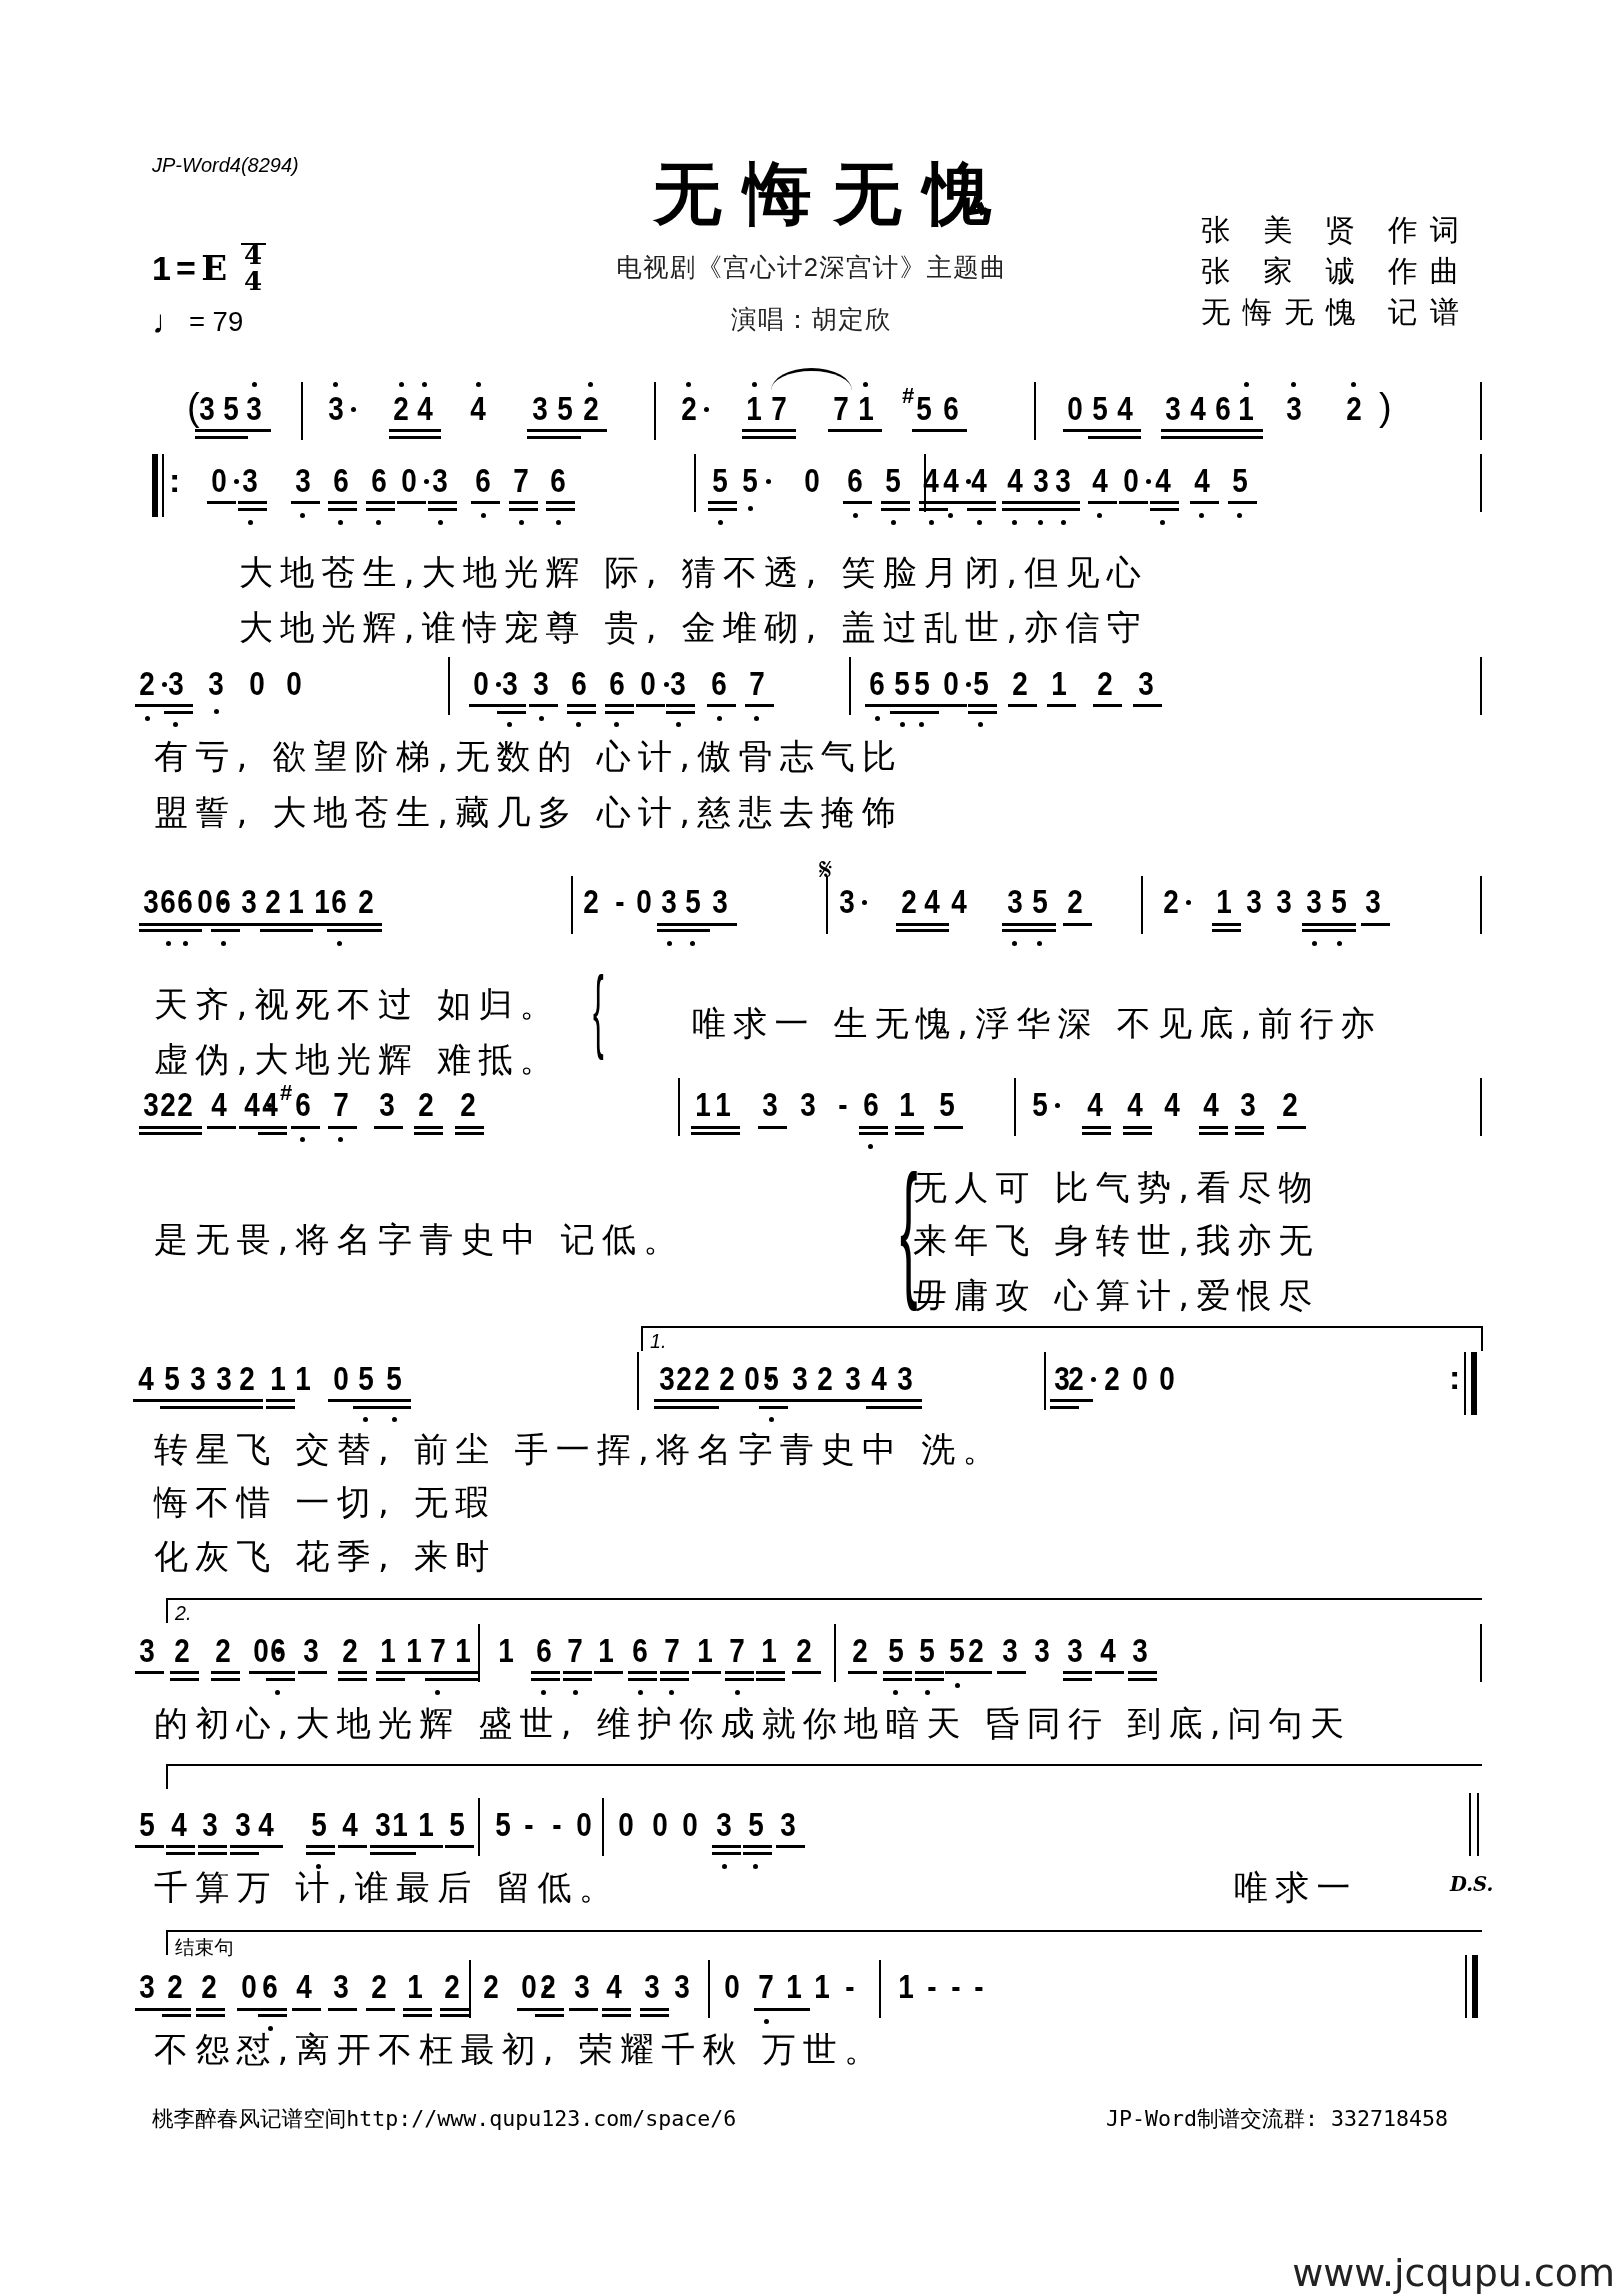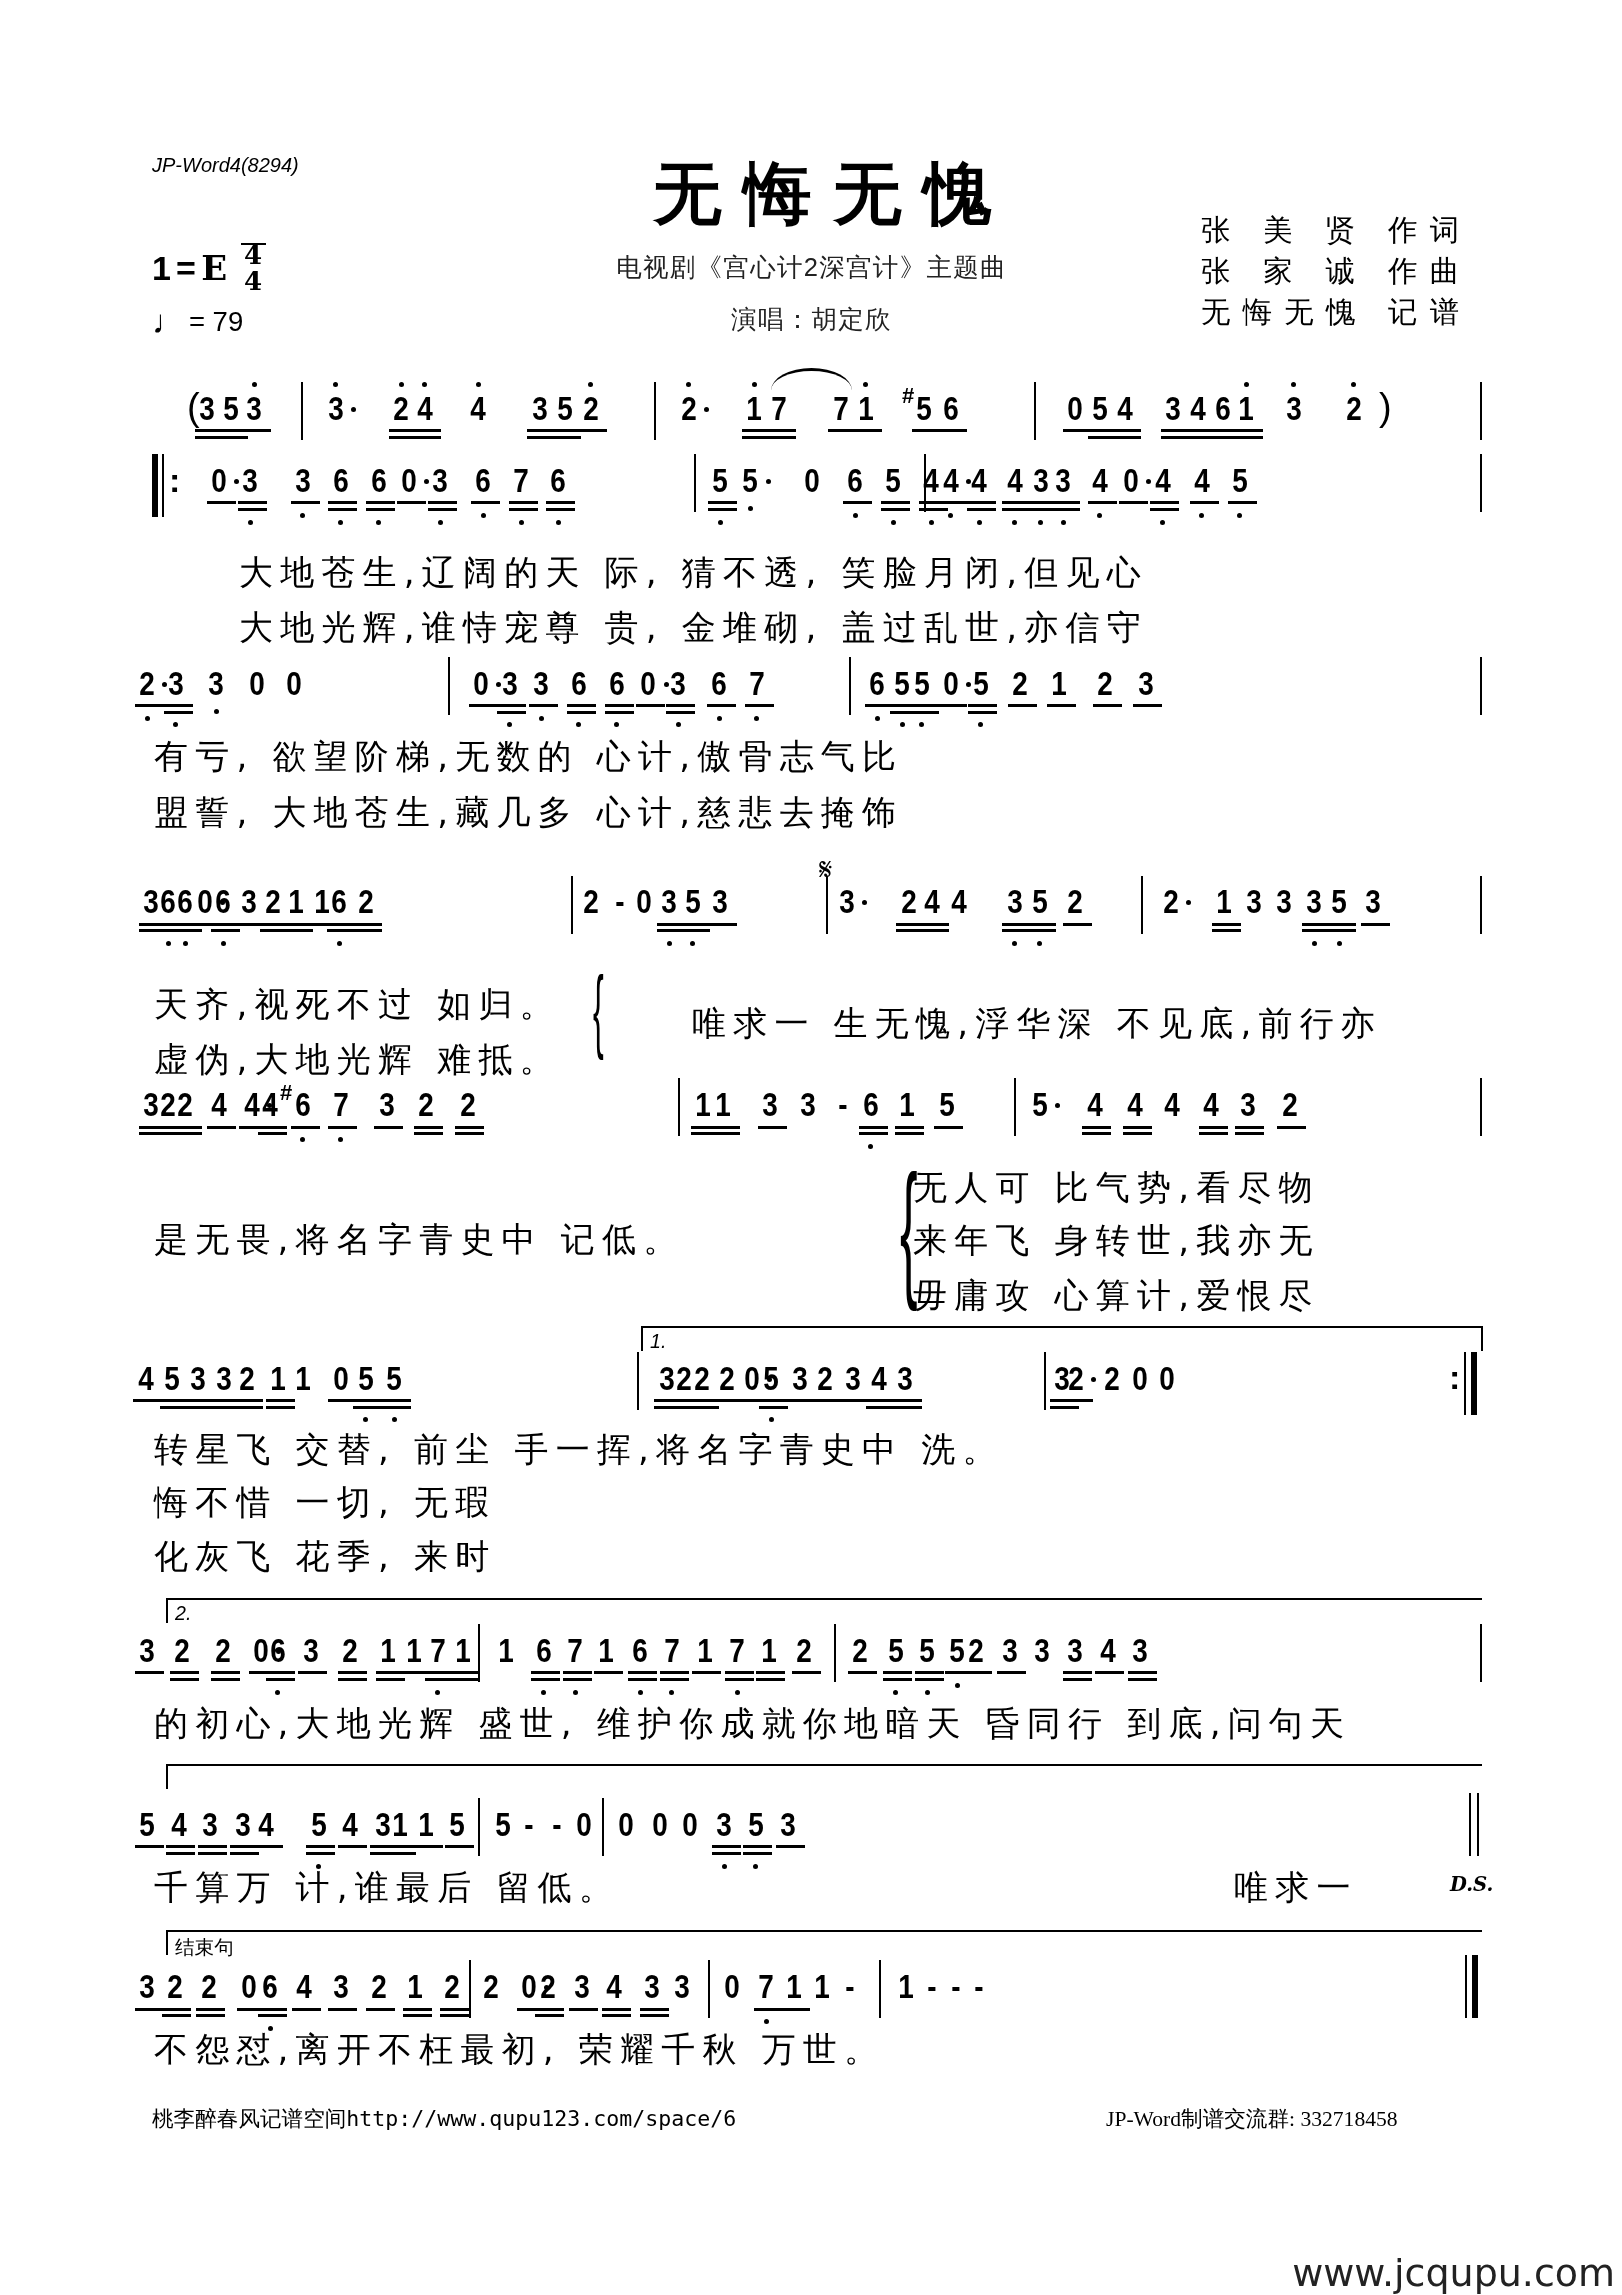--- a/index.html
+++ b/index.html
@@ -249,21 +249,21 @@
     <div class="uline" style="left: 1150px; top: 501px; width: 29px;"></div>
     <div class="uline" style="left: 1150px; top: 508px; width: 29px;"></div>
     <div class="dot-lo" style="left: 1160px; top: 520px;"></div>
     <div class="note-tok" style="left: 1191px; top: 462px;">4</div>
     <div class="uline" style="left: 1190px; top: 501px; width: 29px;"></div>
     <div class="dot-lo" style="left: 1199px; top: 513px;"></div>
     <div class="note-tok" style="left: 1229px; top: 462px;">5</div>
     <div class="uline" style="left: 1228px; top: 501px; width: 29px;"></div>
     <div class="dot-lo" style="left: 1237px; top: 513px;"></div>
     <div class="bar" style="left: 1480px; top: 454px; height: 58px;"></div>
-    <div class="lyric" style="left: 239px; top: 550px;">大地苍生,辽阔的天  际,  猜不透,  笑脸月闭,但见心</div>
+    <div class="lyric" style="left: 239px; top: 550px;">大地苍生,大地光辉  际,  猜不透,  笑脸月闭,但见心</div>
     <div class="lyric" style="left: 239px; top: 605px;">大地光辉,谁恃宠尊  贵,  金堆砌,  盖过乱世,亦信守</div>
     <div class="note-tok" style="left: 136px; top: 665px;">2</div>
     <div class="uline" style="left: 135px; top: 704px; width: 29px;"></div>
     <div class="dot-lo" style="left: 145px; top: 716px;"></div>
     <div class="aug" style="left: 162px; top: 682px;"></div>
     <div class="note-tok" style="left: 165px; top: 665px;">3</div>
     <div class="uline" style="left: 164px; top: 704px; width: 29px;"></div>
     <div class="uline" style="left: 164px; top: 711px; width: 29px;"></div>
     <div class="dot-lo" style="left: 173px; top: 722px;"></div>
     <div class="note-tok" style="left: 205px; top: 665px;">3</div>
@@ -785,17 +785,17 @@
     <div class="note-tok" style="left: 895px; top: 1968px;">1</div>
     <div class="note-tok" style="left: 921px; top: 1968px;">-</div>
     <div class="note-tok" style="left: 945px; top: 1968px;">-</div>
     <div class="note-tok" style="left: 968px; top: 1968px;">-</div>
     <div class="bar" style="left: 1465px; top: 1955px; height: 63px;"></div>
     <div class="bar-thick" style="left: 1472px; top: 1955px; height: 63px;"></div>
     <div class="lyric" style="left: 154px; top: 2027px;">不怨怼,离开不枉最初,    荣耀千秋      万世。</div>
   </div>
 
 <div class="footer" style="left:152px; top:2104px;">桃李醉春风记谱空间http://www.qupu123.com/space/6</div>
-<div class="footer" style="left:1106px; top:2104px;font-family:Liberation Serif, serif;">JP-Word制谱交流群: 332718458</div>
+<div class="footer" style="left:1106px; top:2104px;">JP-Word制谱交流群: 332718458</div>
 <div class="watermark">
   <span>www.jcqupu.com</span>
 </div>
 
 
 </body></html>

